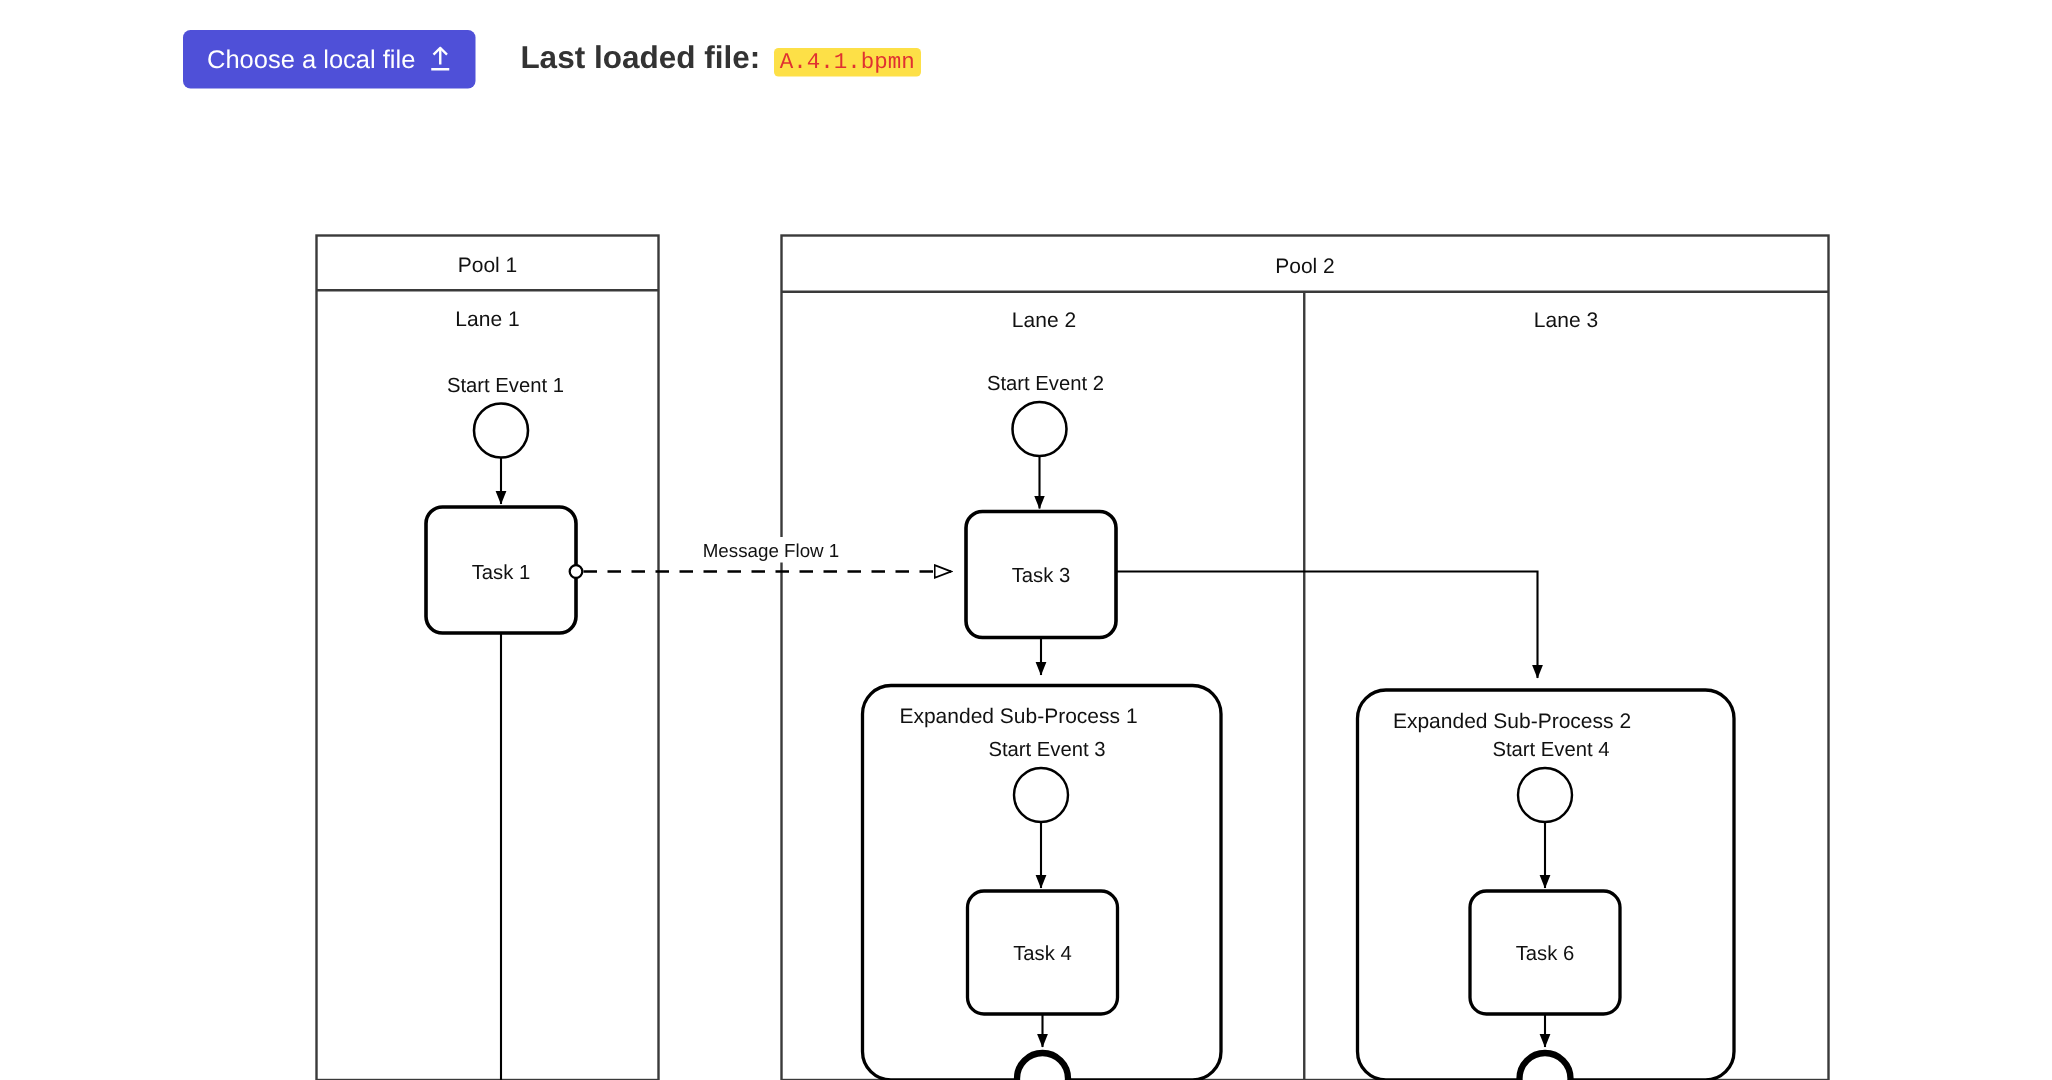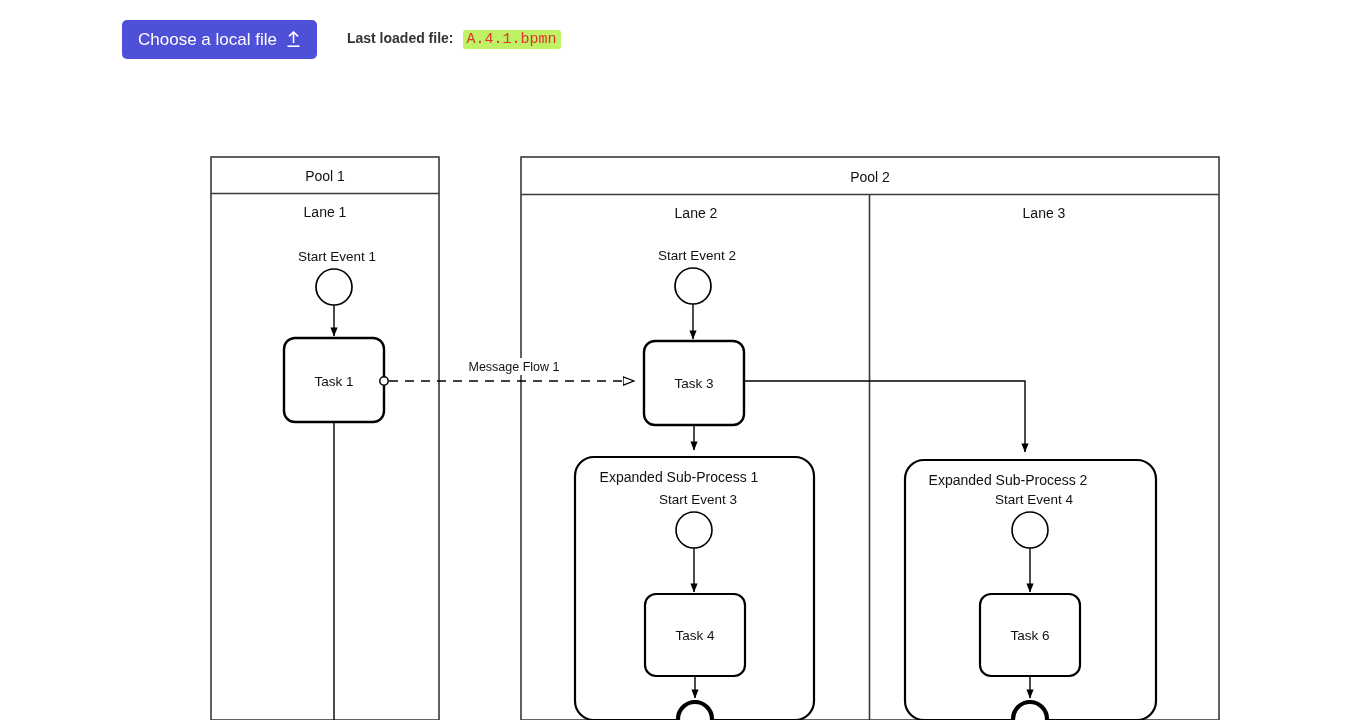--- a/index.html
+++ b/index.html
@@ -58,29 +58,29 @@
 
   .last-file-wrap {
     display: flex;
     align-items: baseline;
     gap: 9px;
     margin-left: 30px;
     white-space: nowrap;
   }
   .last-file-label {
     font-family: "Liberation Sans", sans-serif;
-    font-size: 14px;
+    font-size: 21px;
     font-weight: bold;
     color: #333333;
   }
   .last-file-name {
     font-family: "Liberation Mono", monospace;
     font-size: 15px;
     color: #e03131;
-    background: #bef264;
+    background: #fde047;
     padding: 1px 4px;
     border-radius: 3px;
   }
 
   
   .canvas {
     position: absolute;
     left: 0;
     top: 0;
     width: 1368px;

